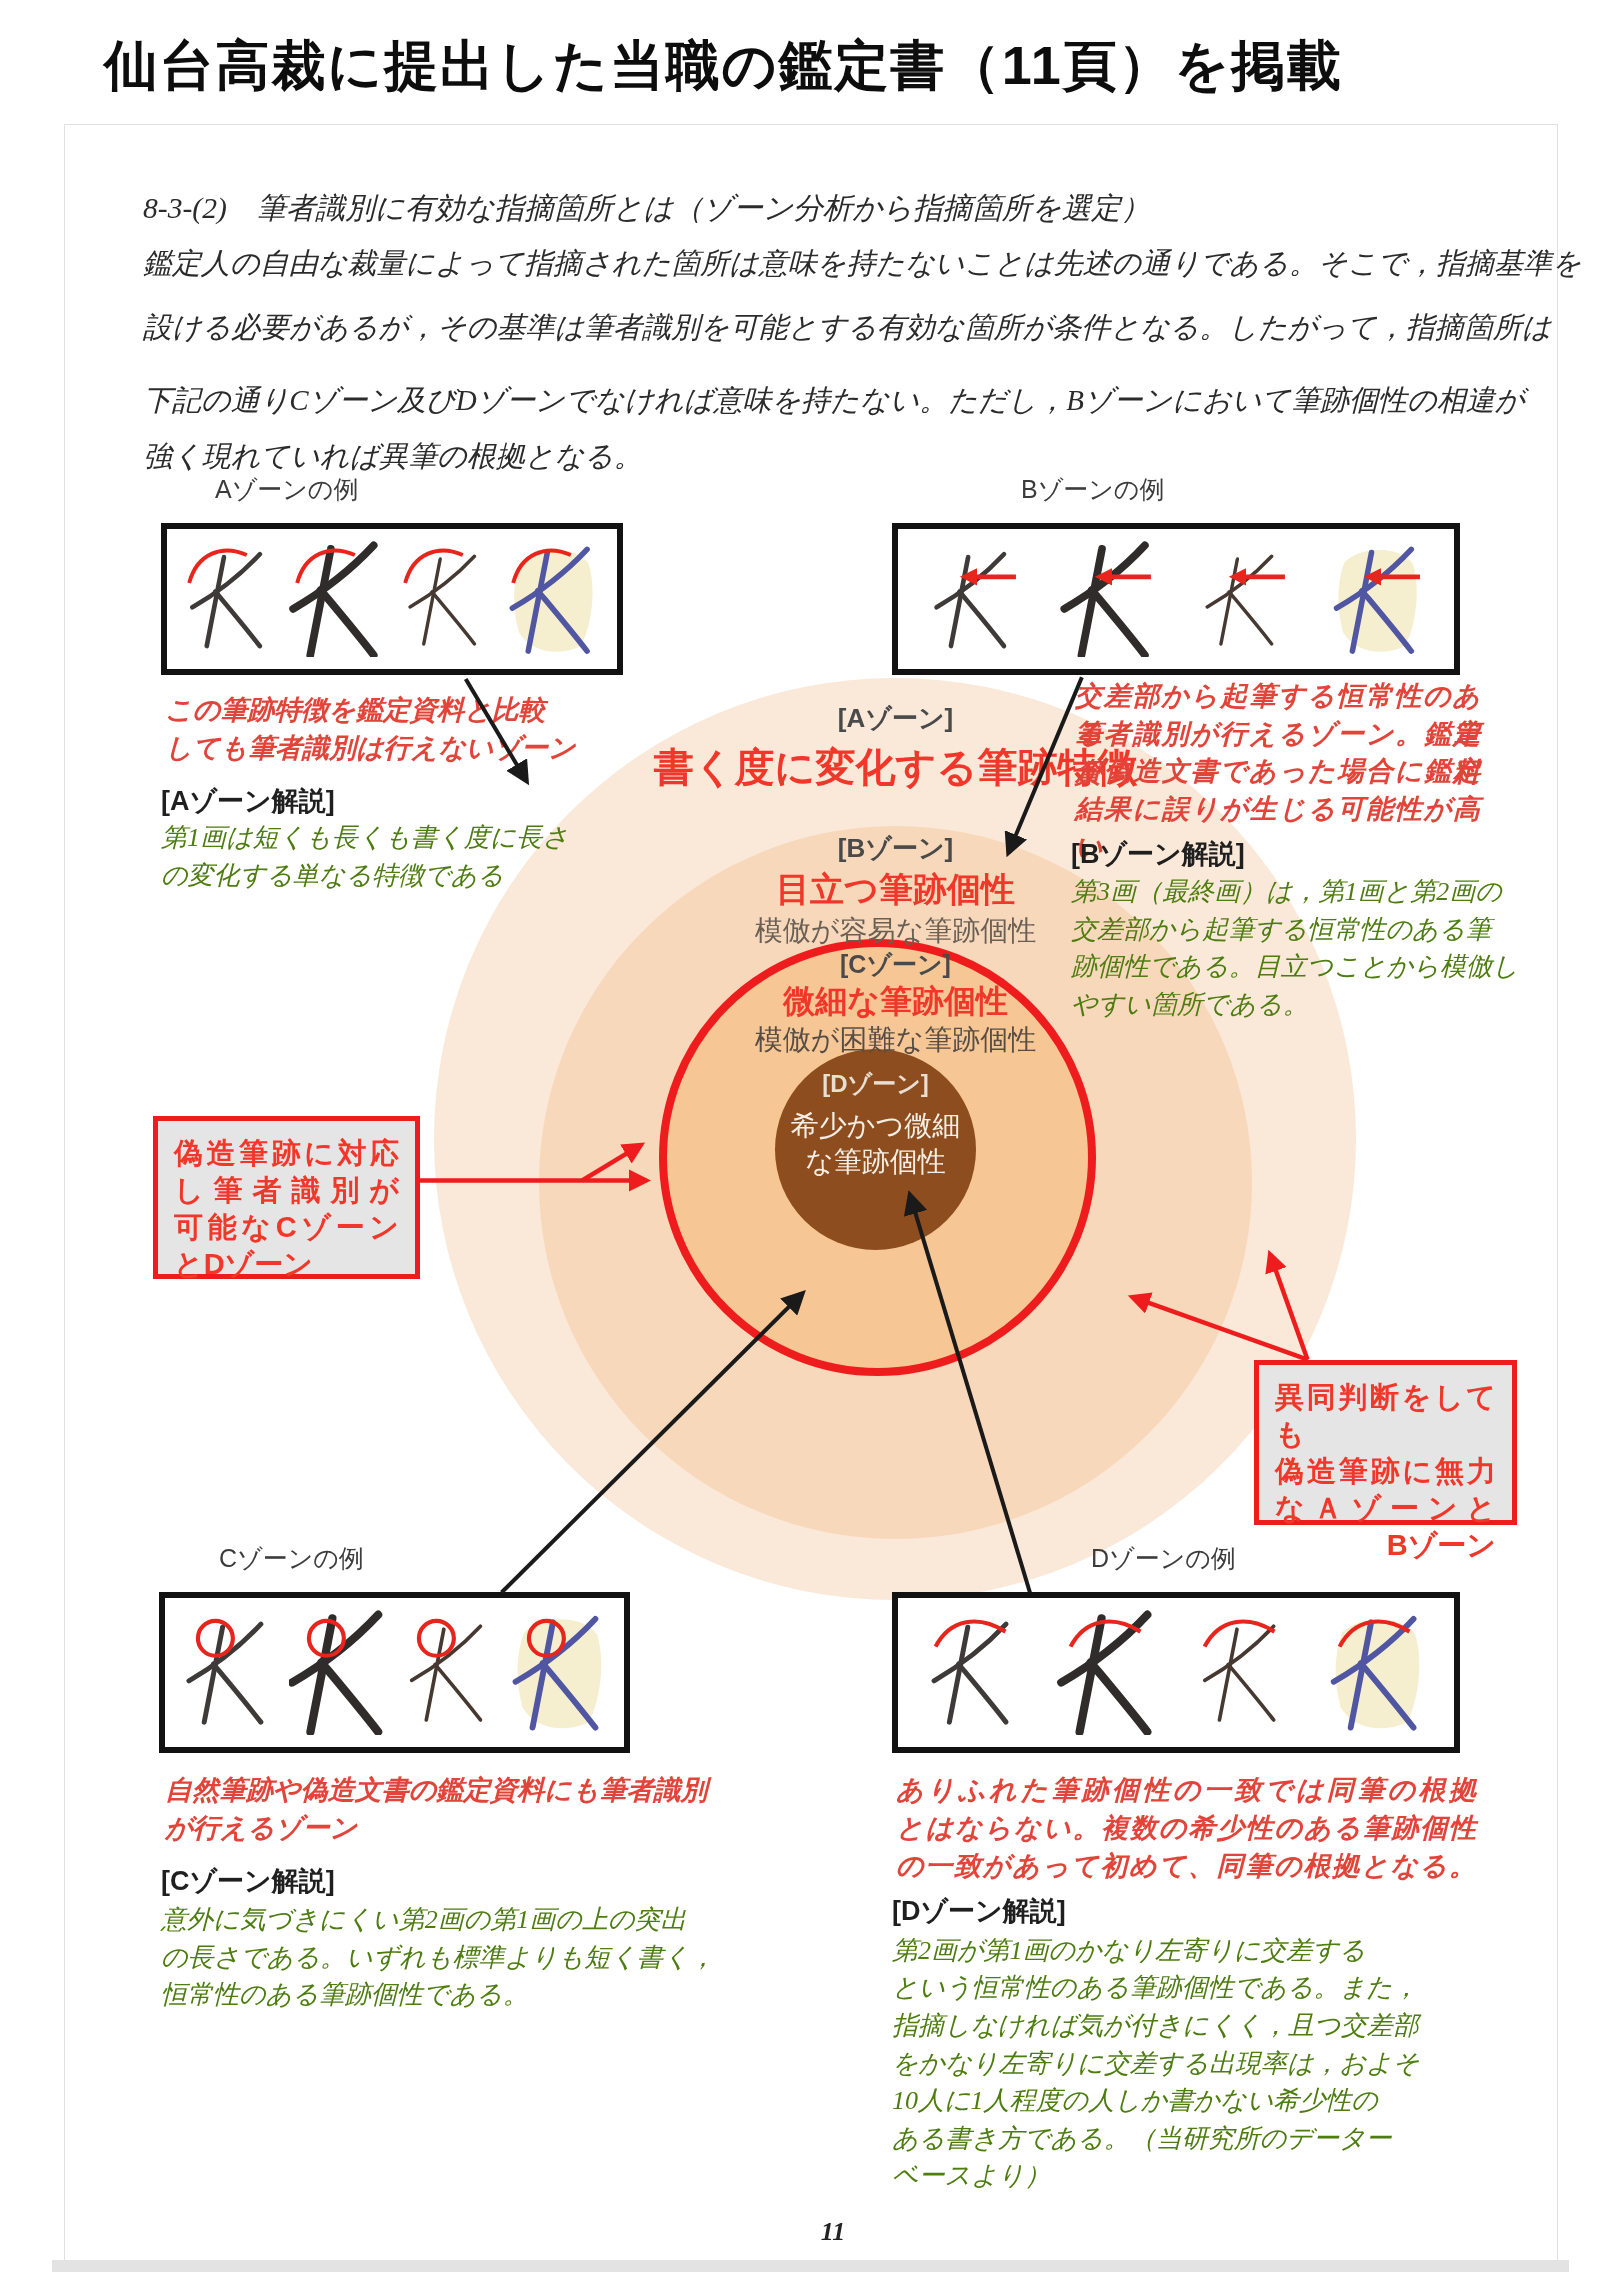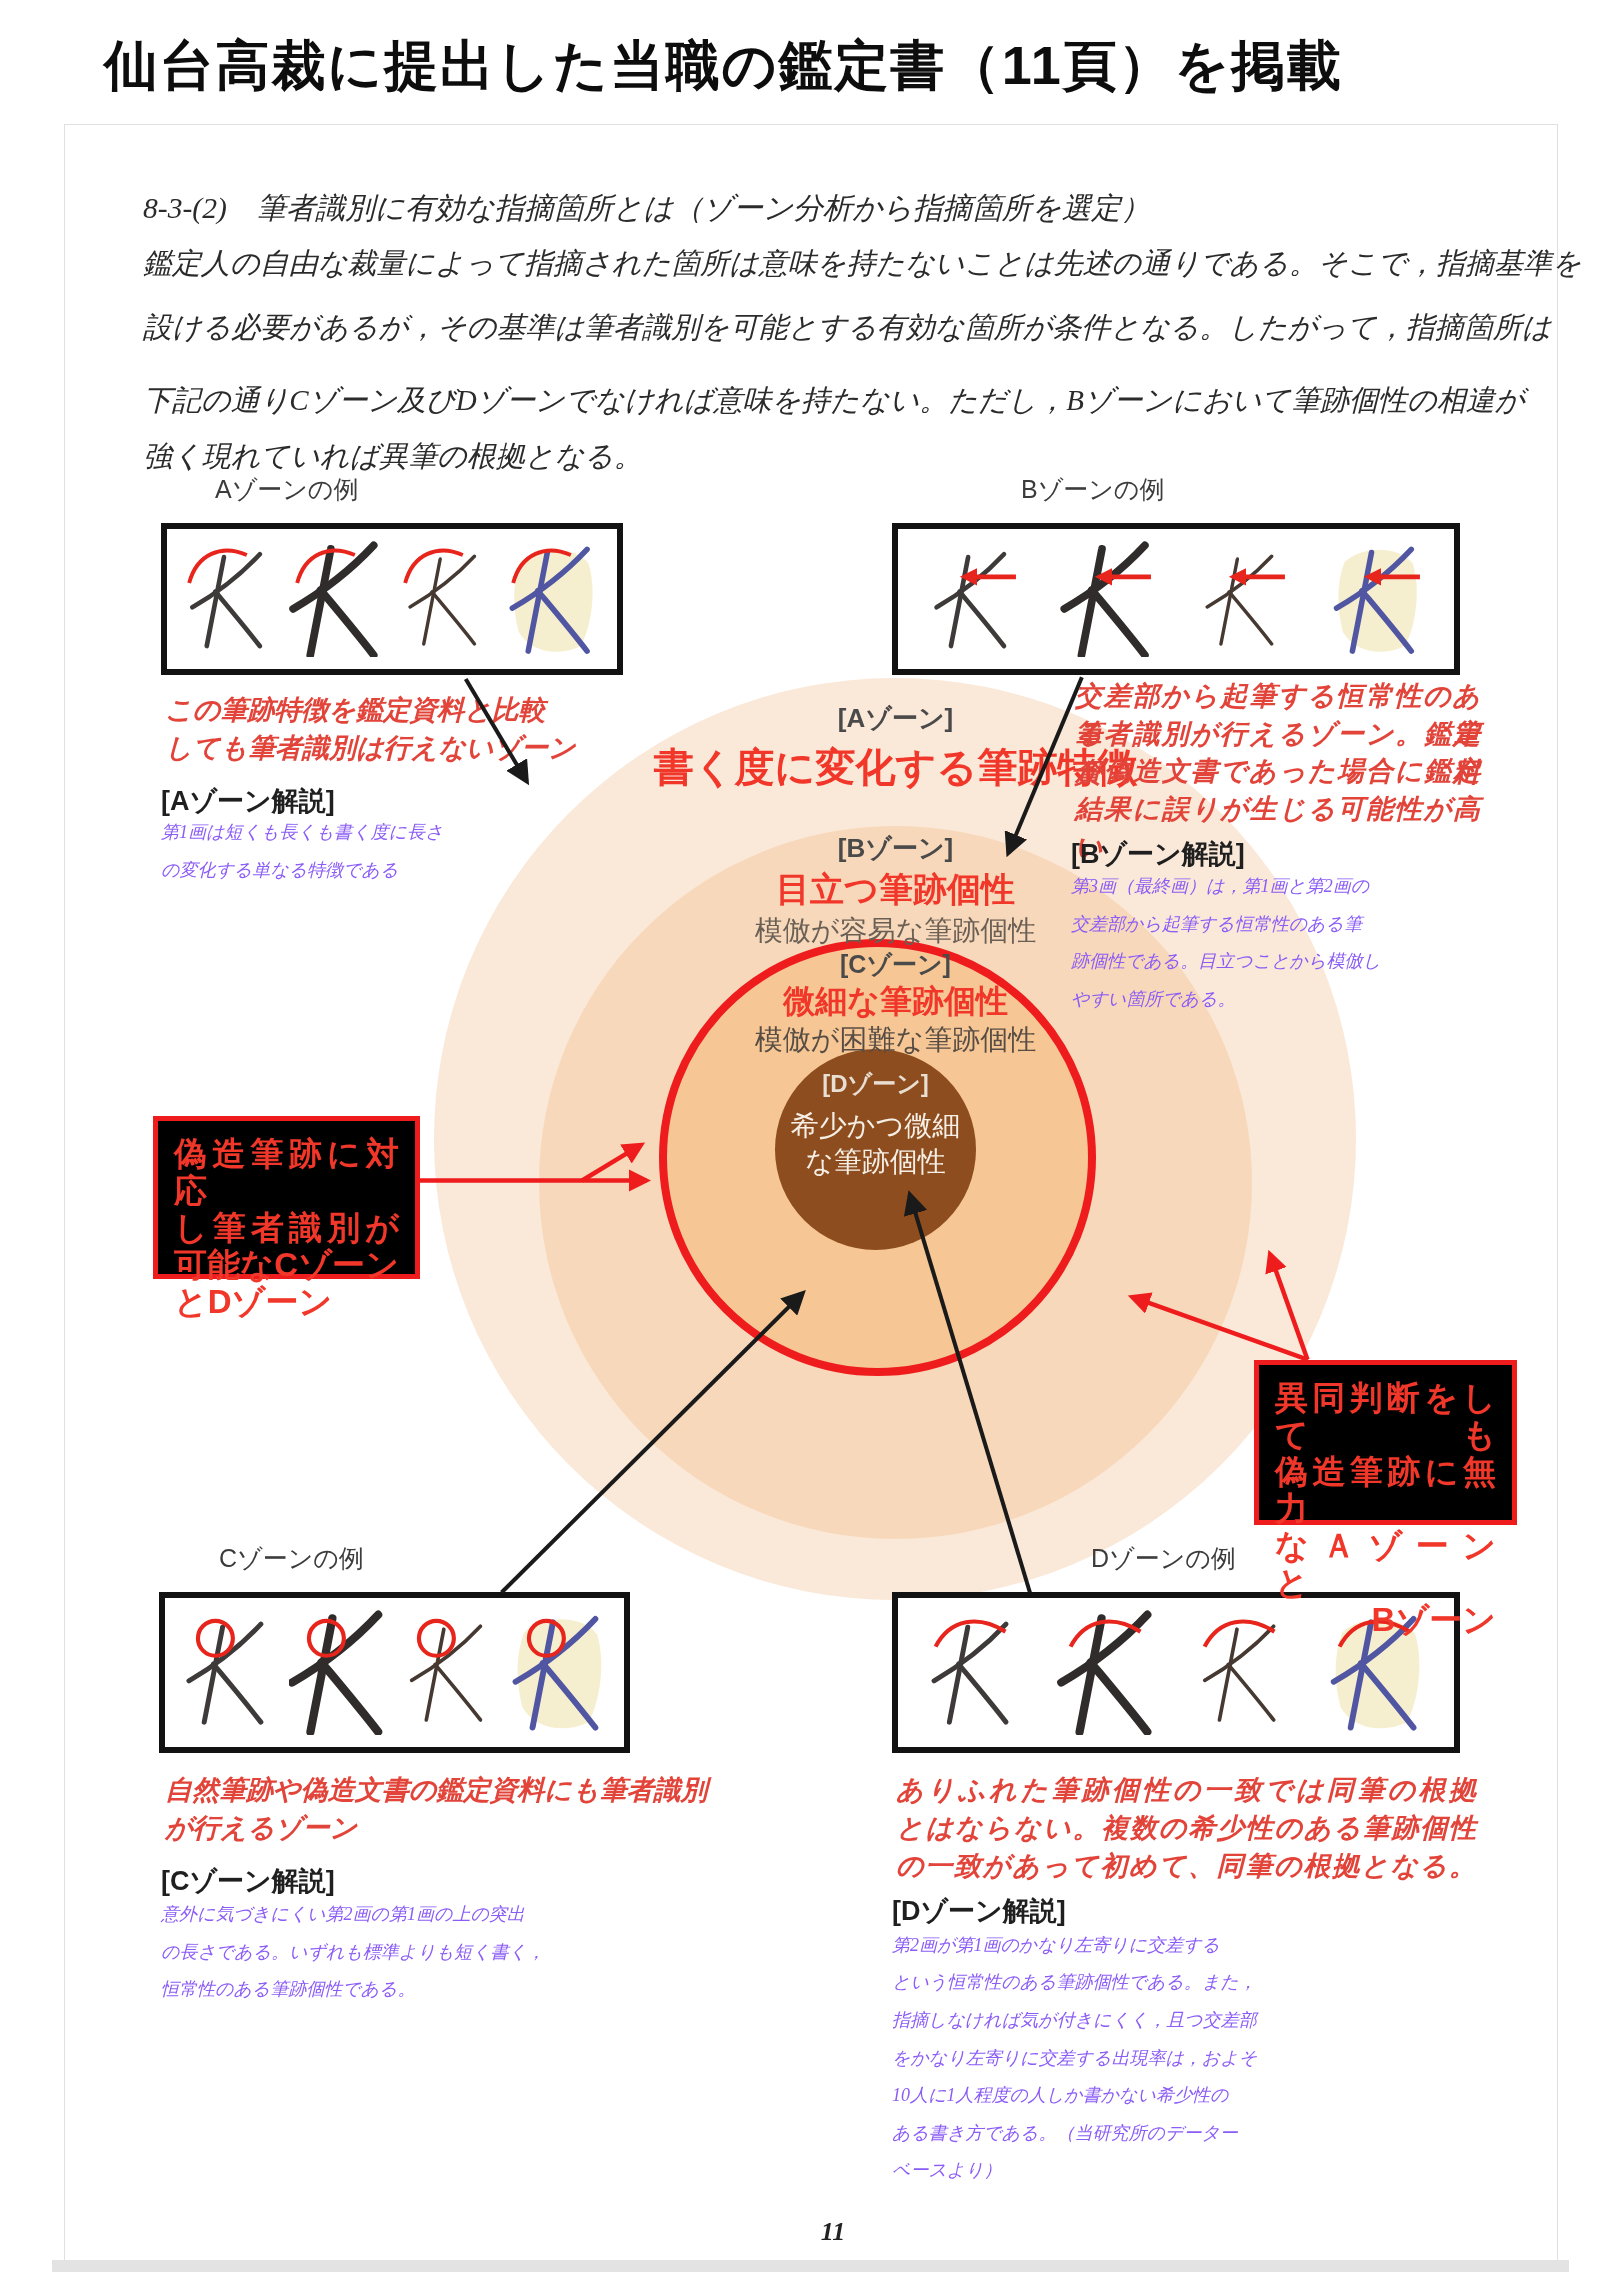--- a/index.html
+++ b/index.html
@@ -38,24 +38,24 @@
   .d-text{color:#f6efe6;text-align:center;font-size:28px;left:775px;width:201px;}
 
   .example-label{font-size:25px;color:#3c3c3c;}
   .kbox{border:6.3px solid #121212;background:#ffffff;display:flex;align-items:center;
         justify-content:space-around;padding:3.6px 9px;box-sizing:border-box;}
   .ksample{height:88%;width:23%;}
 
   .red-note{color:var(--note-red);font-weight:600;font-size:27px;line-height:38px;white-space:nowrap;}
   .red-note.justify{white-space:normal;text-align:justify;text-align-last:justify;}
   .kaisetsu-title{font-weight:700;color:#1f1f1f;font-size:27px;white-space:nowrap;}
-  .kaisetsu-line{font-size:18px;color:#8b5cf6;white-space:nowrap;}
-
-  .callout{border:5.4px solid var(--accent);background:#000000;color:#f1372a;font-weight:700;
-           font-size:33px;line-height:37px;box-sizing:border-box;padding:14.3px 16px;}
+  .kaisetsu-line{font-size:26px;color:#4d7c0f;white-space:nowrap;}
+
+  .callout{border:5.4px solid var(--accent);background:#e5e5e5;color:#f1372a;font-weight:700;
+           font-size:29px;line-height:37px;box-sizing:border-box;padding:14.3px 16px;}
   .callout .cline{text-align:justify;text-align-last:justify;}
 
   #page-number{left:766px;top:2217px;width:134px;text-align:center;font-size:26px;font-weight:600;color:#222;}
   #arrows-overlay{left:0;top:0;pointer-events:none;z-index:60;}
   .layer-text{z-index:40;}
 </style>
 </head>
 <body>
 
 <div id="stage">

